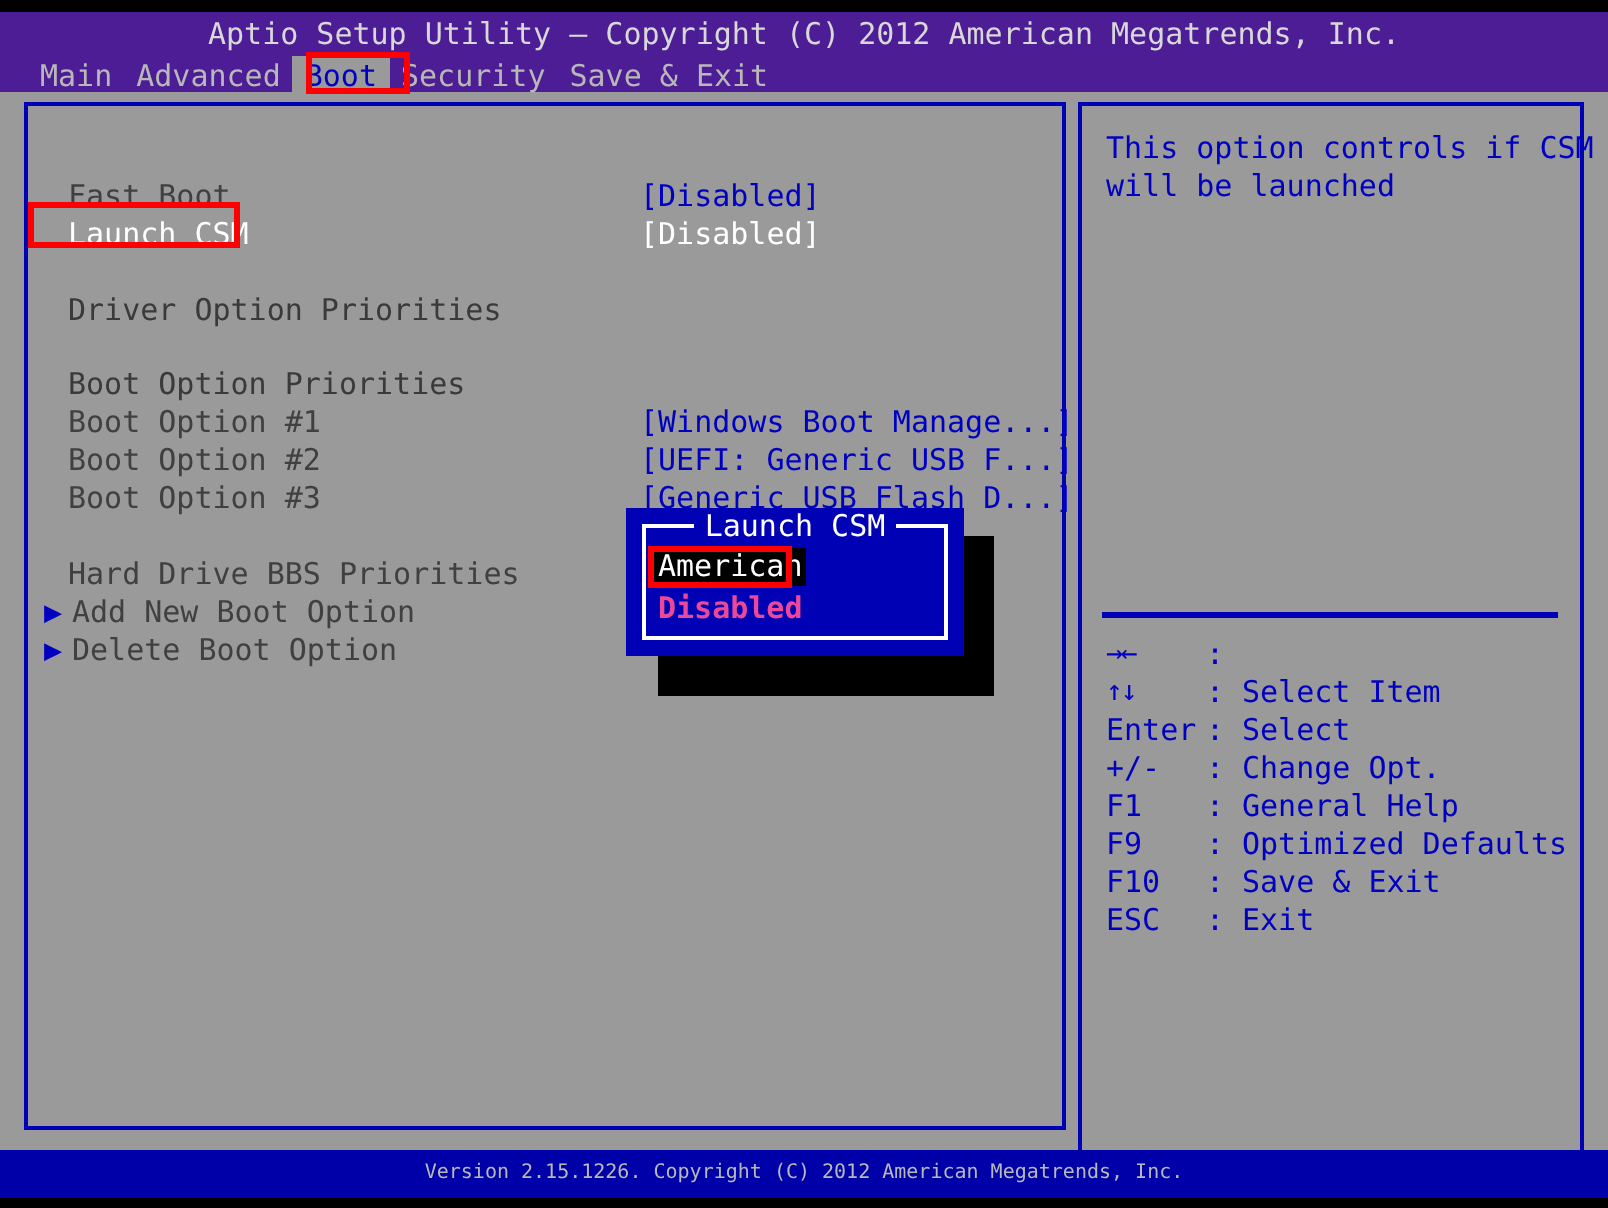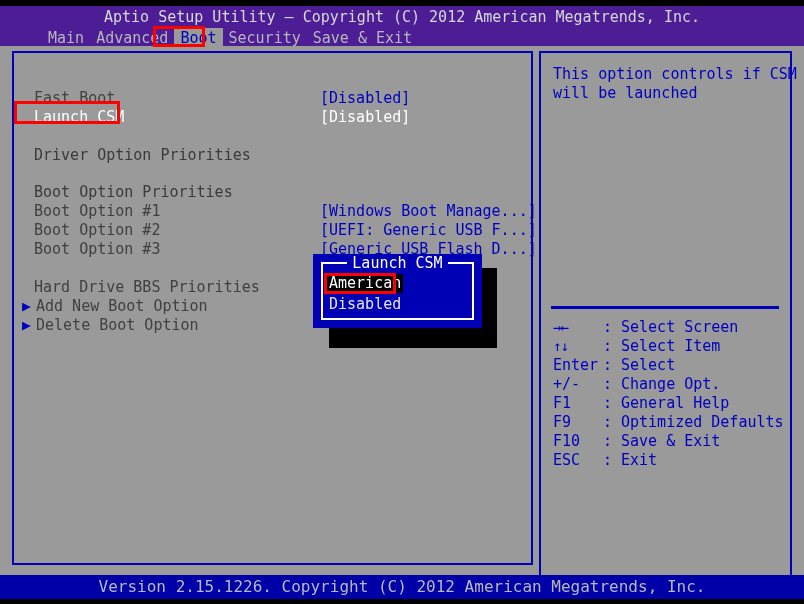--- a/index.html
+++ b/index.html
@@ -28,21 +28,21 @@
     position:absolute; left:0; top:1px; width:804px;
     text-align:center;
     color:#d8d8d8;
     font-size:15px; line-height:20px;
     letter-spacing:0px;
     white-space:pre;
   }
   .menubar {
     position:absolute; left:0; top:22px; width:804px; height:20px;
     display:flex; align-items:center;
-    padding-left:42px;
+    padding-left:14px;
     gap:0;
   }
   .menu-item {
     color:#b8b8b8;
     font-size:15px; line-height:20px;
     padding:0 6px;
     white-space:pre;
   }
   .menu-item.active {
     background:#9a9a9a;
@@ -123,21 +123,21 @@
   .popt {
     position:absolute;
     left:14px;
     height:19px; line-height:19px;
     font-size:15px;
     white-space:pre;
     z-index:22;
     padding:0 2px;
   }
   .popt.sel { background:#000000; color:#ffffff; }
-  .popt.norm { color:#e5e5e5; }
+  .popt.norm { color:#ec4899;font-weight:bold; }
 
   
   .help-line {
     position:absolute; left:12px;
     font-size:15px; line-height:19px;
     color:#0000c0;
     white-space:pre;
   }
   #help-div {
     position:absolute; left:10px; top:253px; width:228px; height:3px;
@@ -156,21 +156,21 @@
 
   
   #footer {
     position:absolute; left:0; top:575px; width:804px; height:24px;
     background:#0000a8;
   }
   #footer-text {
     position:absolute; left:0; top:2px; width:804px;
     text-align:center;
     color:#b8b8b8;
-    font-size:16px; line-height:20px;
+    font-size:10px; line-height:20px;
     white-space:pre;
   }
   #bottom-black {
     position:absolute; left:0; top:599px; width:804px; height:5px;
     background:#000;
   }
 </style>
 </head>
 <body>
 
@@ -212,21 +212,21 @@
   </div>
 
   <div class="panel" id="right-panel">
     <div class="pl">
       <div id="help-desc">
           <div class="help-line" style="top: 12px;">This option controls if CSM</div>
           <div class="help-line" style="top: 31px;">will be launched</div>
         </div>
       <div id="help-div"></div>
       <div id="nav-keys">
-          <div class="nav-row" style="top: 265px; left: 0px; width: 240px; height: 19px;"><span class="nav-glyph">→←</span><span class="nav-sep">:</span><span class="nav-txt">Select Screen</span></div>
+          <div class="nav-row" style="top: 265px; left: 0px; width: 240px; height: 19px;"><span class="nav-glyph">→←</span><span class="nav-sep">:</span></div>
           <div class="nav-row" style="top: 284px; left: 0px; width: 240px; height: 19px;"><span class="nav-glyph">↑↓</span><span class="nav-sep">:</span><span class="nav-txt">Select Item</span></div>
           <div class="nav-row" style="top: 303px; left: 0px; width: 240px; height: 19px;"><span class="nav-key">Enter</span><span class="nav-sep">:</span><span class="nav-txt">Select</span></div>
           <div class="nav-row" style="top: 322px; left: 0px; width: 240px; height: 19px;"><span class="nav-key">+/-</span><span class="nav-sep">:</span><span class="nav-txt">Change Opt.</span></div>
           <div class="nav-row" style="top: 341px; left: 0px; width: 240px; height: 19px;"><span class="nav-key">F1</span><span class="nav-sep">:</span><span class="nav-txt">General Help</span></div>
           <div class="nav-row" style="top: 360px; left: 0px; width: 240px; height: 19px;"><span class="nav-key">F9</span><span class="nav-sep">:</span><span class="nav-txt">Optimized Defaults</span></div>
           <div class="nav-row" style="top: 379px; left: 0px; width: 240px; height: 19px;"><span class="nav-key">F10</span><span class="nav-sep">:</span><span class="nav-txt">Save &amp; Exit</span></div>
           <div class="nav-row" style="top: 398px; left: 0px; width: 240px; height: 19px;"><span class="nav-key">ESC</span><span class="nav-sep">:</span><span class="nav-txt">Exit</span></div>
         </div>
     </div>
   </div>

